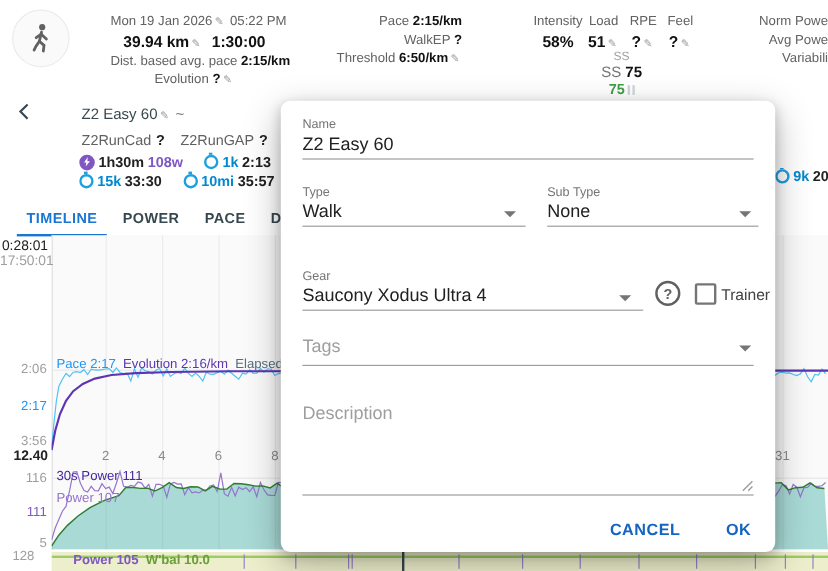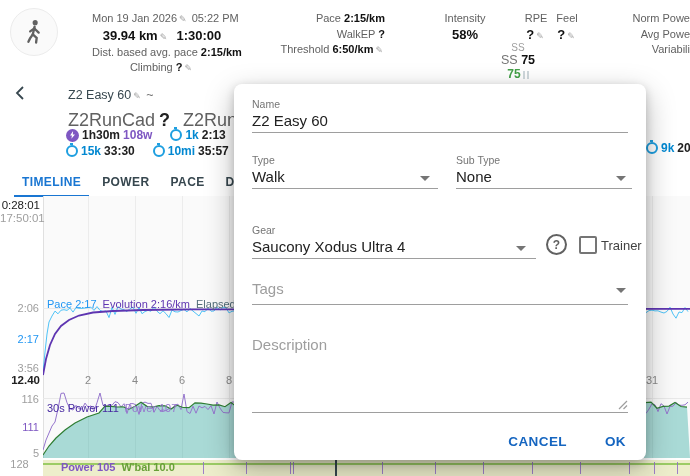--- a/index.html
+++ b/index.html
@@ -10,21 +10,21 @@
   .hl{font-size:11px;line-height:15.5px;color:#616161;white-space:nowrap}
   .hl b{color:#111}
   .hl.big{font-size:13px;line-height:16px}
   .pencil{font-size:9px;color:#9e9e9e;margin:0 2px;cursor:pointer}
   .pencil::after{content:"\270E";display:inline-block}
   .avatar{position:absolute;left:10px;top:8px;width:46px;height:46px;border-radius:50%;
           background:#fafafa;border:1px solid #ececec;display:flex;align-items:center;justify-content:center;cursor:pointer}
   .ssbars{display:inline-block;width:2px;height:8px;background:#cfd8dc;margin-left:2px;vertical-align:middle}
   .backbtn{position:absolute;left:14px;top:85px;cursor:pointer}
   .titlerow{position:absolute;left:68px;top:88px;font-size:12.5px;color:#37474f;white-space:nowrap}
-  .metrics{position:absolute;left:68px;top:110px;width:168px;overflow:hidden;white-space:nowrap;font-size:18px;color:#616161;display:flex;gap:13px}
+  .metrics{position:absolute;left:68px;top:110px;width:168px;overflow:hidden;white-space:nowrap;font-size:12px;color:#616161;display:flex;gap:13px}
   .metric b{color:#212121;margin-left:4px}
   .chips{position:absolute;left:66px;top:127px;width:170px;overflow:hidden}
   .chiprow{display:flex;gap:18px;height:16px;align-items:center;white-space:nowrap}
   .chip{display:inline-flex;align-items:center;gap:3px;font-size:12px;font-weight:bold;cursor:pointer}
   .cicon-watch{width:8px;height:8px;border:2px solid #1e9fe0;border-radius:50%;position:relative;flex:none}
   .cicon-watch::before{content:"";position:absolute;left:2px;top:-4px;width:3px;height:2px;background:#1e9fe0}
   .cicon-power{width:13px;height:13px;border-radius:50%;background:#7e57c2;flex:none;display:flex;align-items:center;justify-content:center}
   .cl-blue{color:#0288d1}.cl-dark{color:#212121}.cl-purple{color:#7e57c2}
   .chipright{position:absolute;left:646px;top:140px;width:44px;overflow:hidden}
   .tabs{position:absolute;left:0;top:168px;width:690px;height:28px;display:flex;gap:17px;padding-left:20px;align-items:center}
@@ -71,34 +71,38 @@
         <path d="M11 14 L14.3 17 L13.8 21"></path>
         <path d="M11 14 L8.6 17.5 L7.2 20.3"></path>
       </g>
     </svg>
   </div>
 
   <div class="abs center" style="left:92px;top:11px;width:140px">
     <div class="hl"><span>Mon 19 Jan 2026</span><span class="pencil"></span> <span>05:22 PM</span></div>
     <div class="hl big"><b>39.94 km</b><span class="pencil"></span>&nbsp;&nbsp;<b>1:30:00</b></div>
     <div class="hl"><span>Dist. based avg. pace</span> <b>2:15/km</b></div>
-    <div class="hl"><span>Climbing</span> <b>?</b><span class="pencil"></span></div>
+    <div class="hl"><span>Evolution</span> <b>?</b><span class="pencil"></span></div>
   </div>
 
   <div class="abs rightal" style="left:240px;top:11px;width:145px">
     <div class="hl"><span>Pace</span> <b>2:15/km</b></div>
     <div class="hl"><span>WalkEP</span> <b>?</b></div>
     <div class="hl"><span>Threshold</span> <b>6:50/km</b><span class="pencil"></span></div>
   </div>
 
   <div class="abs center" style="left:435px;top:11px;width:60px">
     <div class="hl">Intensity</div>
     <div class="hl big"><b>58%</b></div>
   </div>
 
+  <div class="abs center" style="left:479px;top:11px;width:48px">
+    <div class="hl">Load</div>
+    <div class="hl big"><b>51</b><span class="pencil"></span></div>
+  </div>
 
   <div class="abs center" style="left:478px;top:42px;width:80px">
     <div style="font-size:10px;color:#9e9e9e;line-height:11px">SS</div>
     <div style="font-size:12.5px;line-height:14px"><span style="color:#757575">SS</span> <b style="color:#111">75</b></div>
     <div style="font-size:12px;line-height:14px"><b style="color:#43a047">75</b><span class="ssbars"></span><span class="ssbars"></span></div>
   </div>
 
   <div class="abs center" style="left:516px;top:11px;width:40px">
     <div class="hl">RPE</div>
     <div class="hl big"><b>?</b><span class="pencil"></span></div>
@@ -285,17 +289,17 @@
     <div class="ylab" style="top: 362px; color: rgb(158, 158, 158);">3:56</div>
     <div class="ylab" style="top: 393px; color: rgb(158, 158, 158);">116</div>
     <div class="ylab" style="top: 421px; color: rgb(126, 87, 194);">111</div>
     <div class="ylab" style="top: 447px; color: rgb(158, 158, 158);">5</div>
     <div class="ylab" style="top: 458px; color: rgb(158, 158, 158); text-align: center;">128</div>
     <div class="legend" style="left: 47px; top: 298px; width: 187px;">
       <span style="color: rgb(33, 150, 243);">Pace 2:17</span>
       <span style="color: rgb(94, 53, 177);">Evolution 2:16/km</span>
       <span style="color: rgb(84, 110, 122);">Elapsed time 28:0</span>
     </div>
-    <div class="legend" style="left: 47px; top: 402px; width: 187px;">
+    <div class="legend" style="left: 47px; top: 391px; width: 187px; flex-direction: column;">
       <span style="color: rgb(69, 39, 160);">30s Power 111</span>
       <span style="color: rgb(149, 117, 205);">Power 107</span>
     </div>
   </div>
 
 </body></html>

